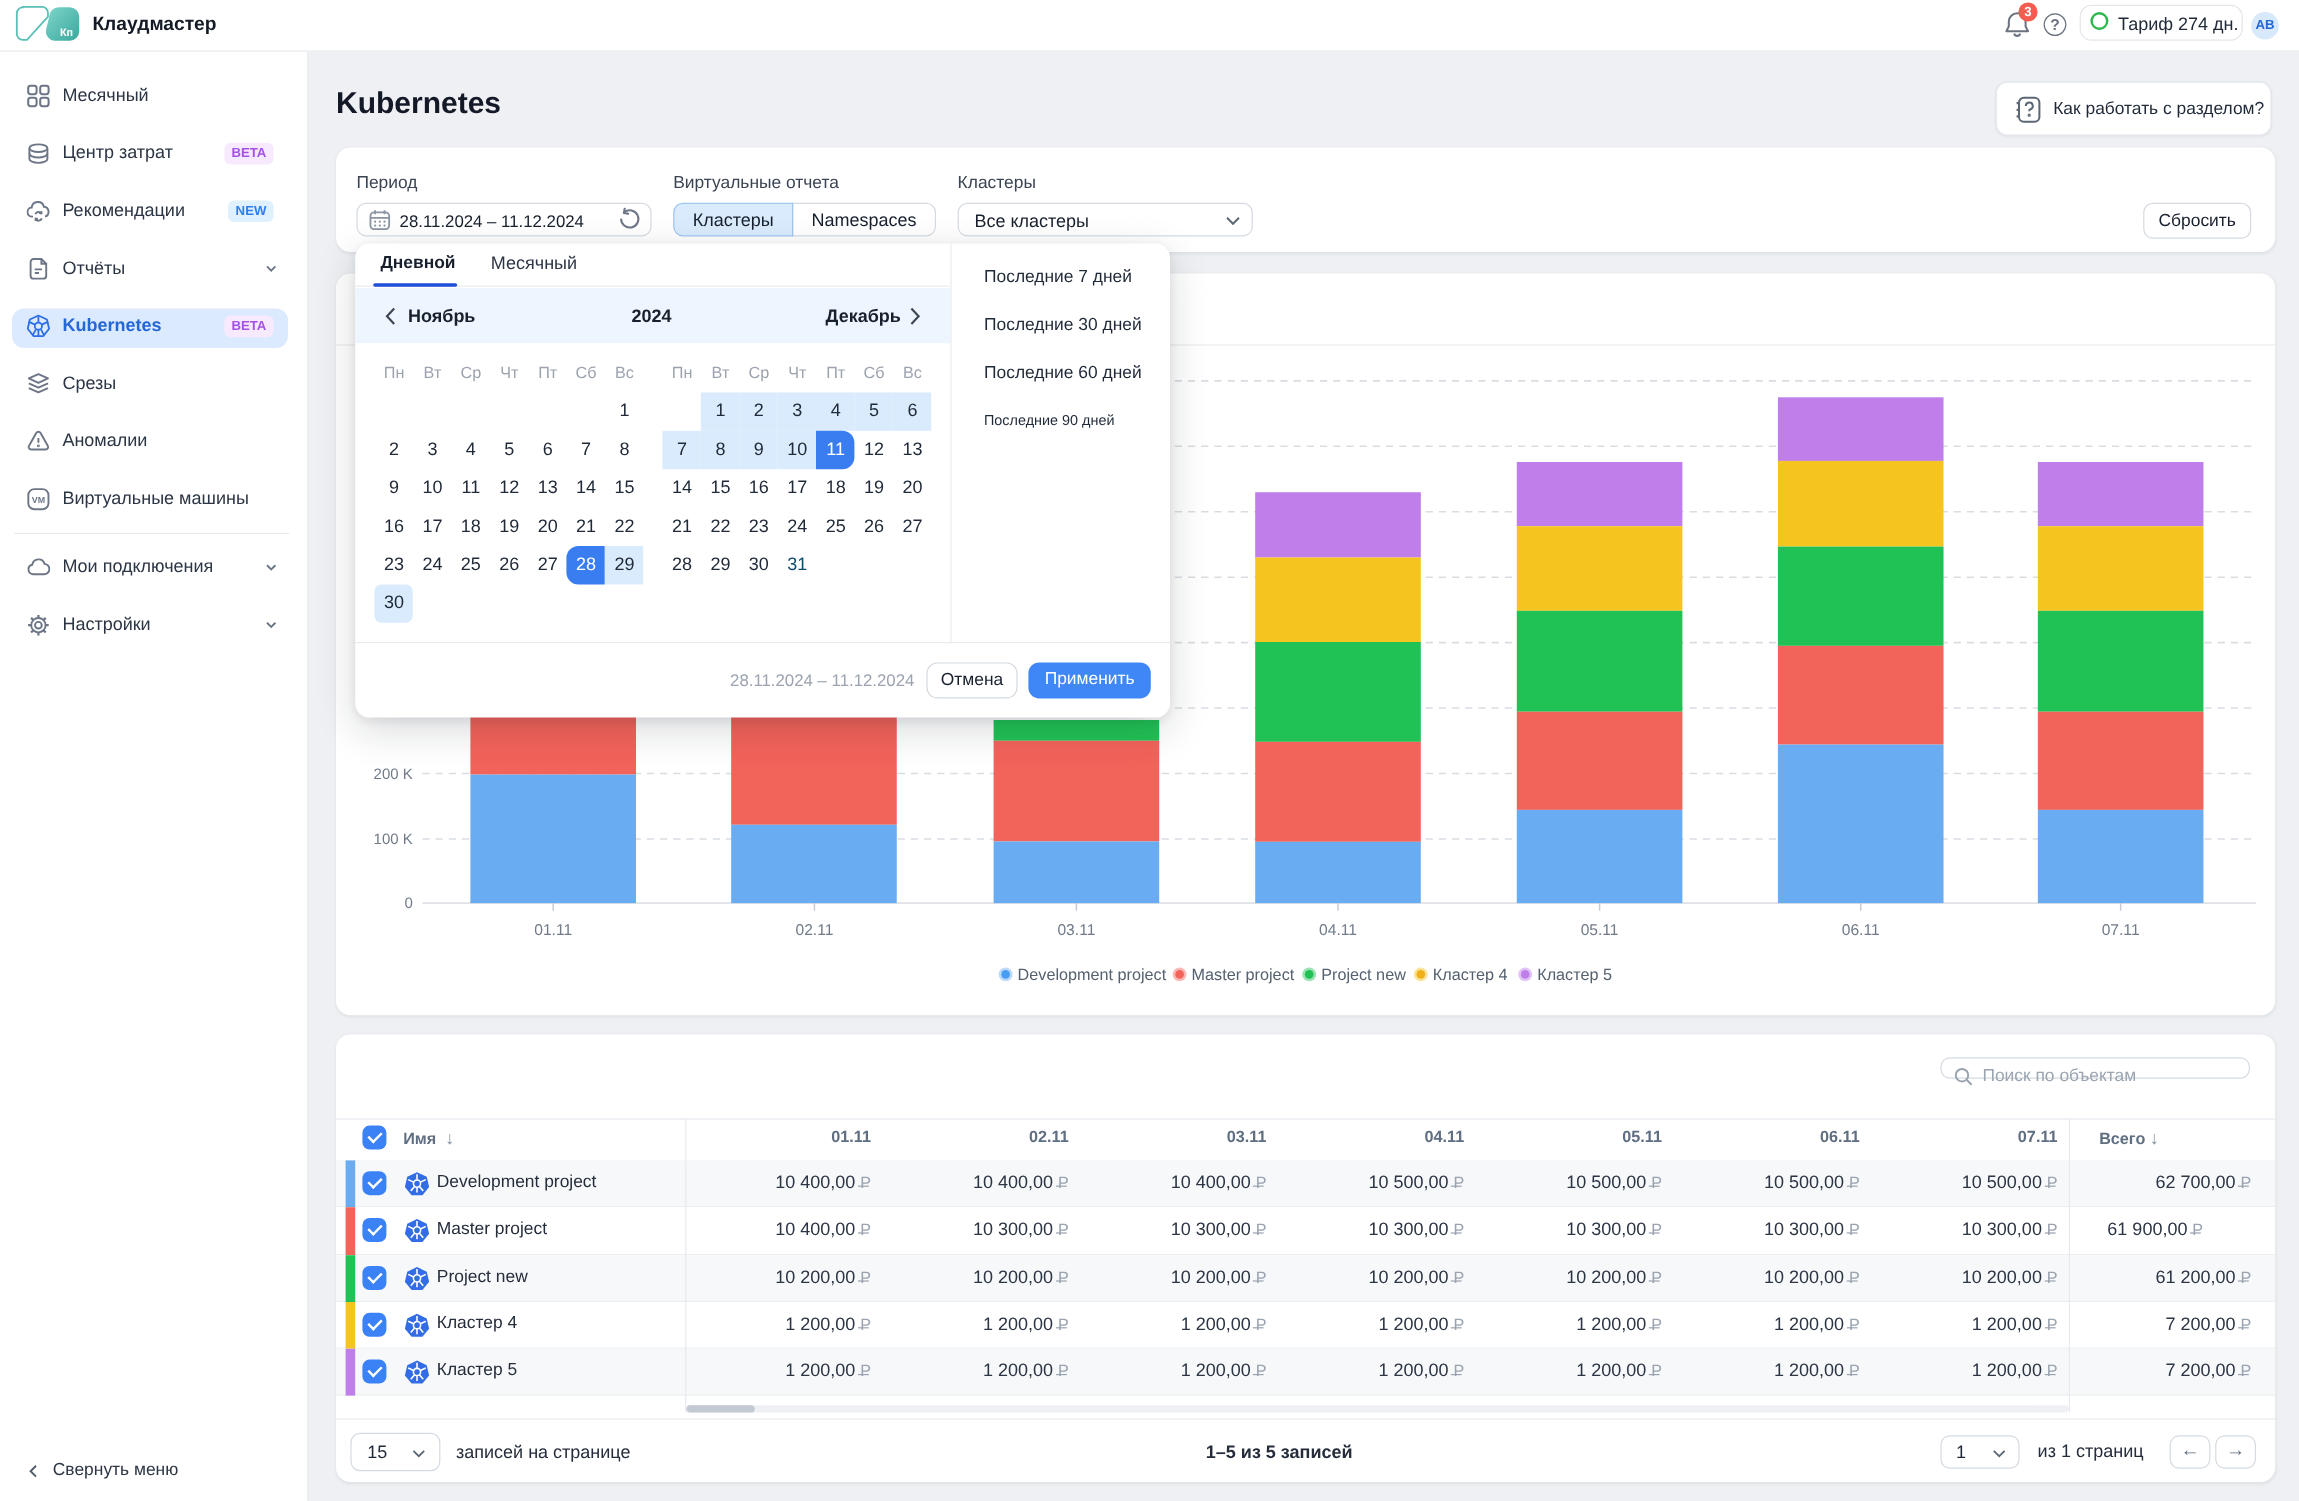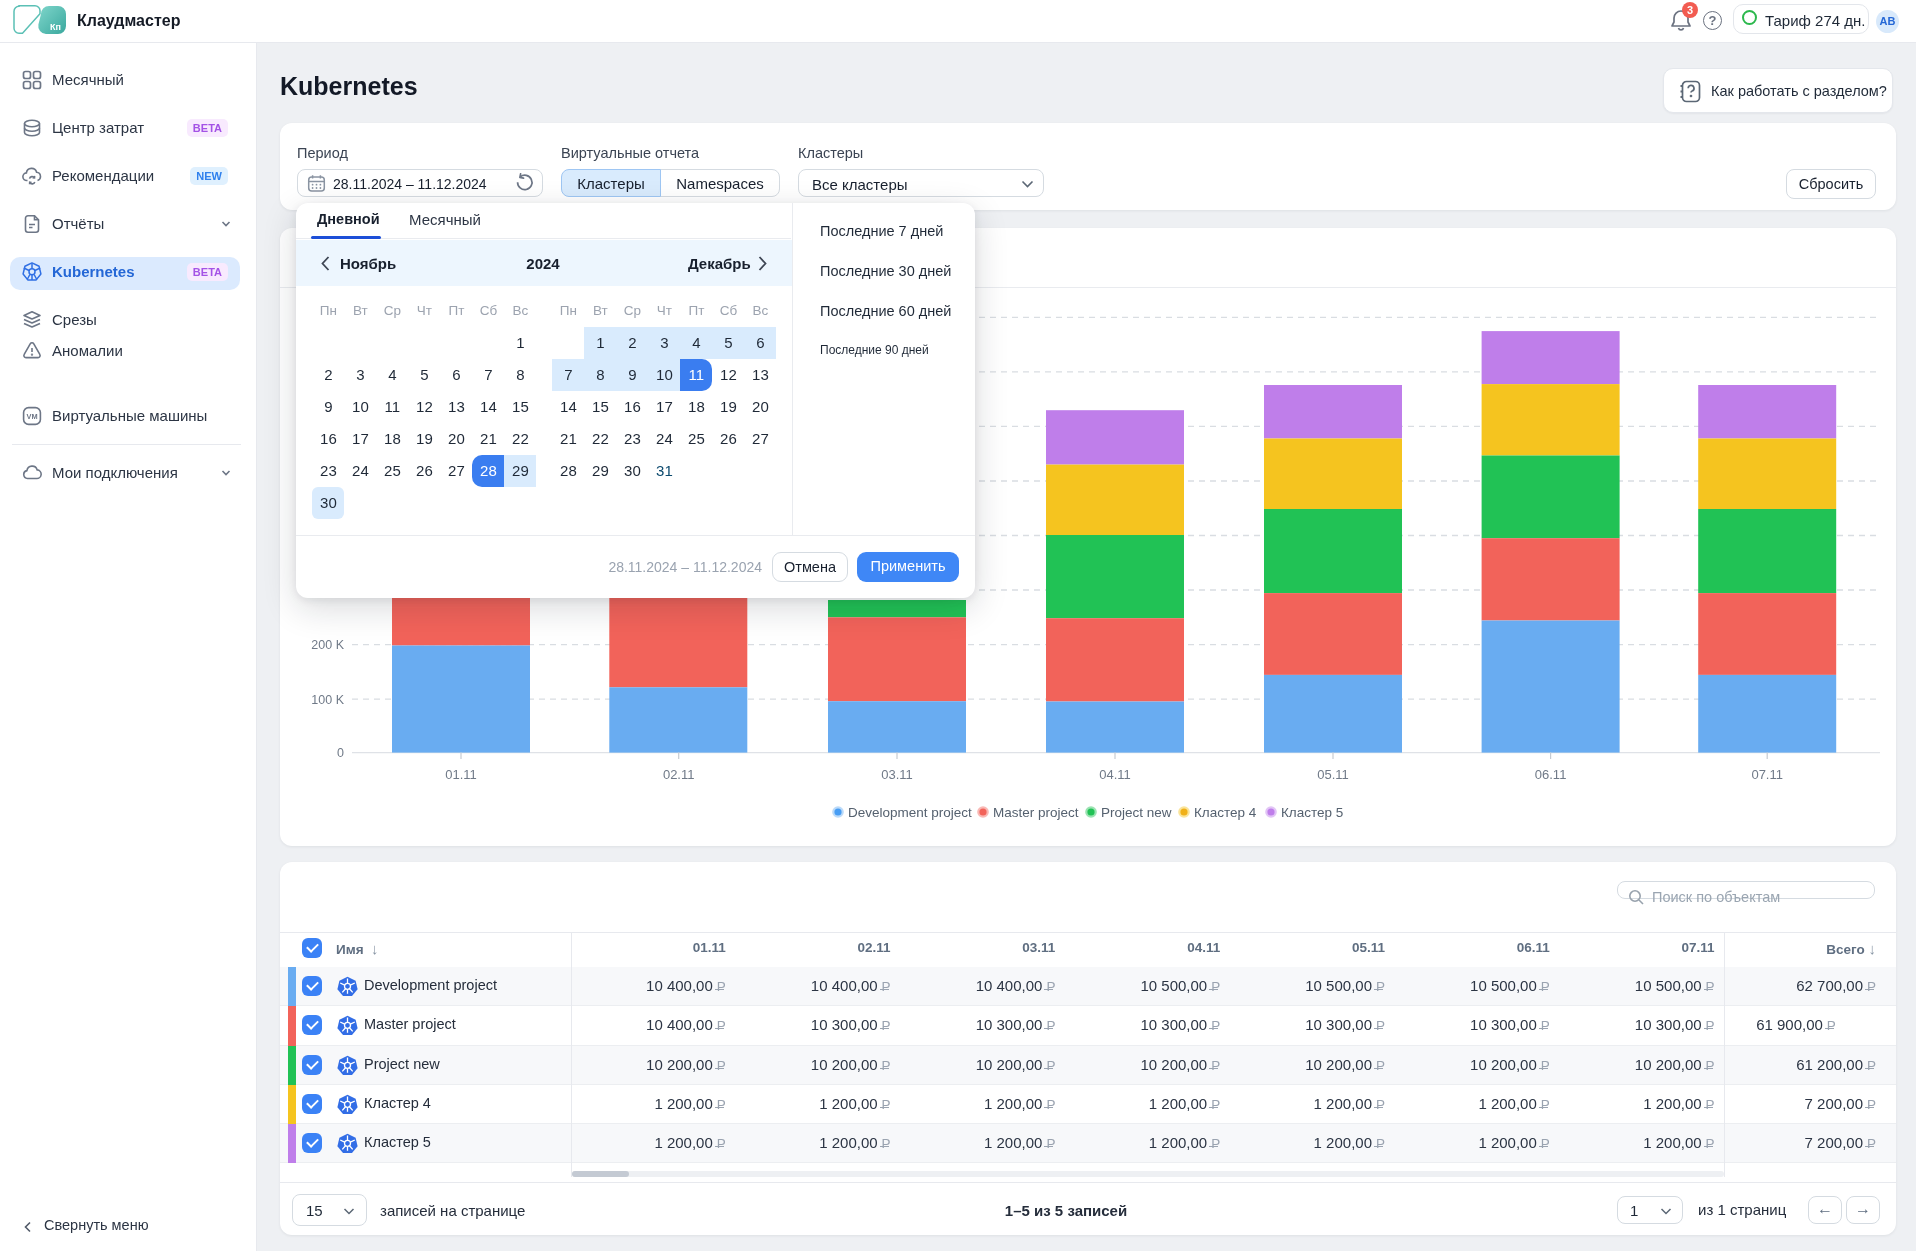--- a/index.html
+++ b/index.html
@@ -123,21 +123,21 @@
  <div class="mitem" style="top:253px">
    <svg class="mico" viewBox="0 0 20 20">
         <g fill="none" stroke="#6d7686" stroke-width="1.6" stroke-linejoin="round">
           <path d="M10 1.8 L18 5.4 10 9 2 5.4 z"></path>
           <path d="M2 9.4 l8 3.6 8-3.6 M2 13.4 l8 3.6 8-3.6"></path>
         </g>
       </svg>
    <div class="mtxt">Срезы</div>
  </div>
 
- <div class="mitem" style="top:284px">
+ <div class="mitem" style="top:301px">
    <svg class="mico" viewBox="0 0 20 20">
         <g fill="none" stroke="#6d7686" stroke-width="1.6" stroke-linejoin="round">
           <path d="M8.2 2.8 a2.1 2.1 0 0 1 3.6 0 l6 10.6 a2.1 2.1 0 0 1-1.8 3.2 H4 a2.1 2.1 0 0 1-1.8-3.2 z"></path>
           <path d="M10 7 v4"></path>
           <circle cx="10" cy="13.6" r="0.4" fill="#6d7686"></circle>
         </g>
       </svg>
    <div class="mtxt">Аномалии</div>
  </div>
 
@@ -153,20 +153,35 @@
  <div class="mitem" style="top:406px">
    <svg class="mico" viewBox="0 0 20 20">
         <path d="M5.5 15.5 a4 4 0 0 1-.6-7.9 a5.3 5.3 0 0 1 10.3-.7 a4.3 4.3 0 0 1-.7 8.6 z" fill="none" stroke="#6d7686" stroke-width="1.6"></path>
       </svg>
    <div class="mtxt">Мои подключения</div>
    <svg class="chev" viewBox="0 0 10 10">
         <path d="M1.5 3 l3.5 3.5 L8.5 3" fill="none" stroke="#6d7686" stroke-width="1.6"></path>
       </svg>
  </div>
 
+ <div class="mitem" style="top:454px">
+   <svg class="mico" viewBox="0 0 20 20">
+        <g fill="none" stroke="#6d7686" stroke-width="1.6">
+          <circle cx="10" cy="10" r="2.8"></circle>
+          <circle cx="10" cy="10" r="6"></circle>
+          <g stroke-width="1.9">
+            <path d="M10 1.4 v2.6 M10 16 v2.6 M1.4 10 h2.6 M16 10 h2.6 M3.9 3.9 l1.9 1.9 M14.2 14.2 l1.9 1.9 M16.1 3.9 l-1.9 1.9 M5.8 14.2 l-1.9 1.9"></path>
+          </g>
+        </g>
+      </svg>
+   <div class="mtxt">Настройки</div>
+   <svg class="chev" viewBox="0 0 10 10">
+        <path d="M1.5 3 l3.5 3.5 L8.5 3" fill="none" stroke="#6d7686" stroke-width="1.6"></path>
+      </svg>
+ </div>
 
  <div class="abs" style="left:22px;top:1176px;width:14px;height:14px">
    <svg viewBox="0 0 12 12" width="12" height="12">
         <path d="M8 1.5 L3.5 6 L8 10.5" fill="none" stroke="#525b69" stroke-width="1.6"></path>
       </svg>
  </div>
  <div class="abs" style="left:44px;top:1174px;font-size:14.5px;color:#2c3544">Свернуть меню</div>
 </div>
 <div id="main">
  <div class="abs" style="left:280px;top:72px;font-size:25px;font-weight:700;color:#131926">Kubernetes</div>
@@ -328,21 +343,21 @@
 <div class="abs" style="left:0;top:70px;width:1616px;height:35px">
 <span class="cbx" style="left:22px;top:6px"></span>
 <div class="abs" style="left:56px;top:8px;font-size:13.5px;font-weight:700;color:#5f6e81">Имя&nbsp; <span style="font-weight:400;color:#8a97a6;font-size:15px">↓</span></div>
 <div class="abs" style="left:295.8px;top:8px;width:150px;text-align:right;font-size:13.5px;font-weight:700;color:#5f6e81">01.11</div>
 <div class="abs" style="left:460.6px;top:8px;width:150px;text-align:right;font-size:13.5px;font-weight:700;color:#5f6e81">02.11</div>
 <div class="abs" style="left:625.4px;top:8px;width:150px;text-align:right;font-size:13.5px;font-weight:700;color:#5f6e81">03.11</div>
 <div class="abs" style="left:790.2px;top:8px;width:150px;text-align:right;font-size:13.5px;font-weight:700;color:#5f6e81">04.11</div>
 <div class="abs" style="left:955.0px;top:8px;width:150px;text-align:right;font-size:13.5px;font-weight:700;color:#5f6e81">05.11</div>
 <div class="abs" style="left:1119.8px;top:8px;width:150px;text-align:right;font-size:13.5px;font-weight:700;color:#5f6e81">06.11</div>
 <div class="abs" style="left:1284.6px;top:8px;width:150px;text-align:right;font-size:13.5px;font-weight:700;color:#5f6e81">07.11</div>
-<div class="abs" style="left:1446px;top:8px;width:150px;text-align:right;font-size:13.5px;font-weight:700;color:#5f6e81">Всего <span style="font-weight:400;color:#8a97a6;font-size:15px">↓</span></div>
+<div class="abs" style="left:1369px;top:8px;width:150px;text-align:right;font-size:13.5px;font-weight:700;color:#5f6e81">Всего <span style="font-weight:400;color:#8a97a6;font-size:15px">↓</span></div>
 </div>
 <div class="abs" style="left:0;top:105.0px;width:1616px;height:39.3px;background:#f7f8fa;border-bottom:1px solid #eceef1">
 <div class="abs" style="left:8px;top:0;width:7.5px;height:39.3px;background:#69acf1"></div>
 <span class="cbx" style="left:22px;top:9px"></span>
 <svg class="abs" style="left:57px;top:9px" width="21" height="21" viewBox="0 0 21 21">
         <path d="M10.5 0.8 L18.6 4.7 L20.6 13.2 L15 20 H6 L0.4 13.2 L2.4 4.7 Z" fill="#326de6"></path>
         <g stroke="#fff" stroke-width="1.3" fill="none">
           <circle cx="10.5" cy="10.3" r="3"></circle>
           <path d="M10.5 2.6 v4.6 M10.5 13.4 v4.4 M3.2 7 l4.5 2.1 M17.8 7 l-4.5 2.1 M5.3 16.4 l3.2-3.7 M15.7 16.4 l-3.2-3.7"></path>
         </g>

